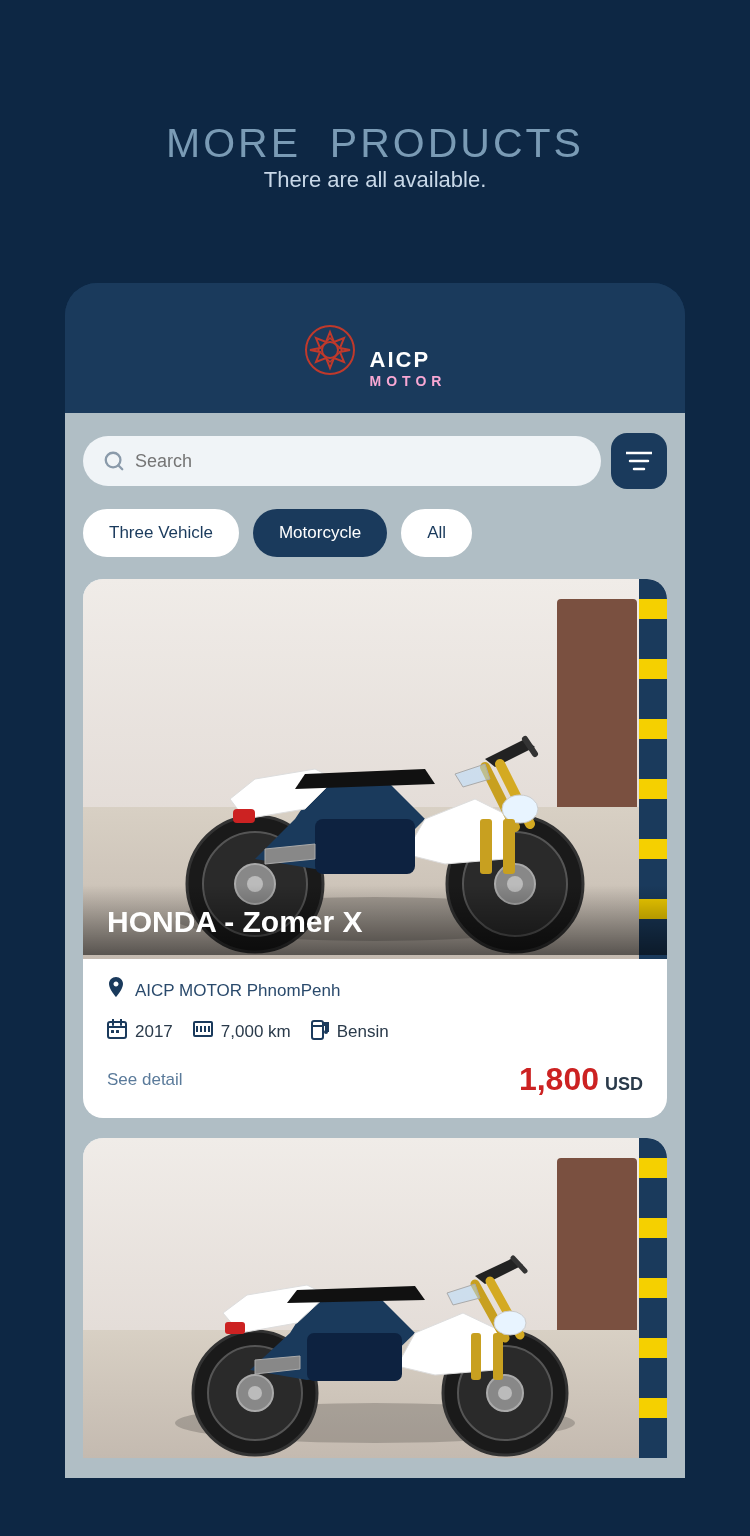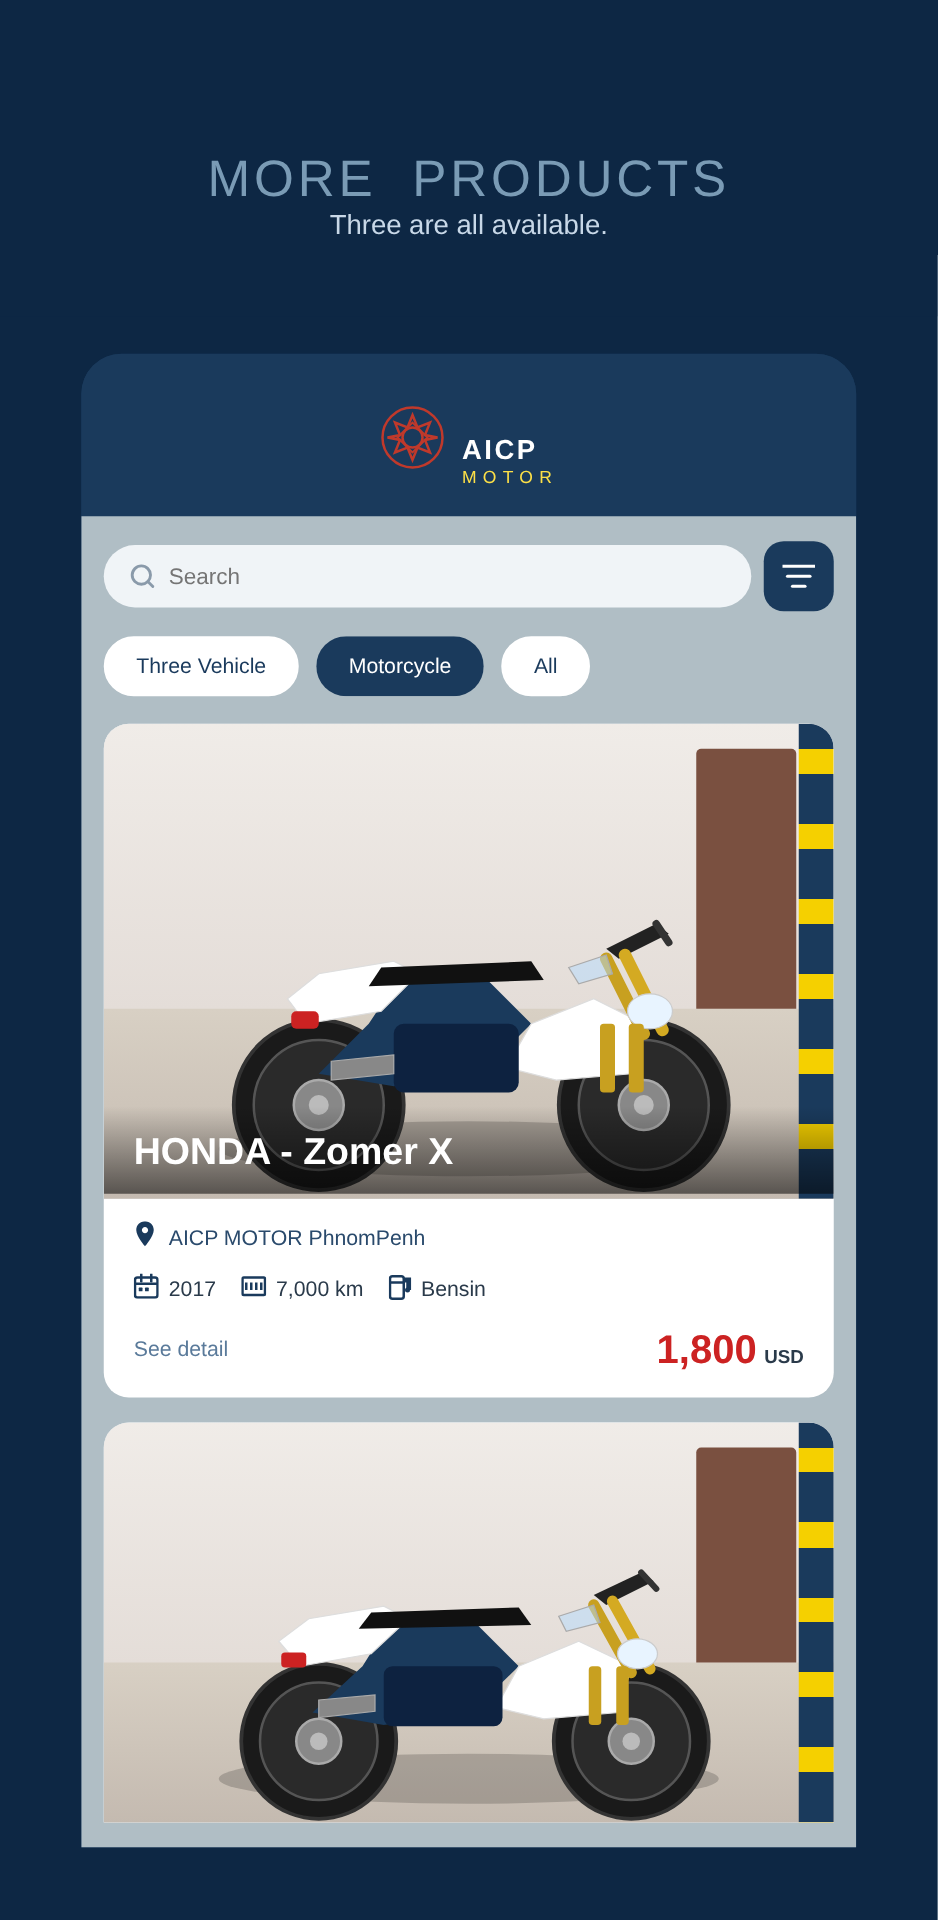--- a/index.html
+++ b/index.html
@@ -75,22 +75,22 @@
     .logo-name {
       font-size: 22px;
       font-weight: 700;
       color: #ffffff;
       letter-spacing: 2px;
       margin-top: 36px;
     }
 
     .logo-sub {
       font-size: 14px;
-      font-weight: 400;
-      color: #fde047;
+      font-weight: 700;
+      color: #f9a8d4;
       letter-spacing: 5px;
     }
 
     .app-content {
       background: #b0bec5;
       min-height: 1000px;
       border-radius: 0;
       padding: 20px 18px;
     }
 
@@ -261,21 +261,21 @@
       gap: 6px;
     }
 
     .price-amount {
       font-size: 32px;
       font-weight: 800;
       color: #cc2222;
     }
 
     .price-currency {
-      font-size: 15px;
+      font-size: 18px;
       font-weight: 600;
       color: #2a3a4a;
     }
 
     
     .vehicle-card-partial {
       background: white;
       border-radius: 20px 20px 0 0;
       overflow: hidden;
       margin-bottom: 0;
@@ -328,21 +328,21 @@
     }
   </style>
 </head>
 <body>
 
 <div class="hero-section">
   <h1 class="hero-title">
     <span>MORE</span>
     &nbsp;<span style="color:#7a9bb5; font-weight:400;">PRODUCTS</span>
   </h1>
-  <p class="hero-subtitle">Three are all available.</p>
+  <p class="hero-subtitle">There are all available.</p>
 </div>
 
 <div class="app-card">
 
   <div class="app-header">
     <div class="logo-container">
 
       <svg class="logo-icon" viewBox="0 0 52 52" xmlns="http://www.w3.org/2000/svg">
         <circle cx="26" cy="26" r="24" fill="none" stroke="#c0392b" stroke-width="2"></circle>
         <path d="M26 8 L30 18 L40 14 L36 24 L46 26 L36 28 L40 38 L30 34 L26 44 L22 34 L12 38 L16 28 L6 26 L16 24 L12 14 L22 18 Z" fill="none" stroke="#c0392b" stroke-width="2"></path>

